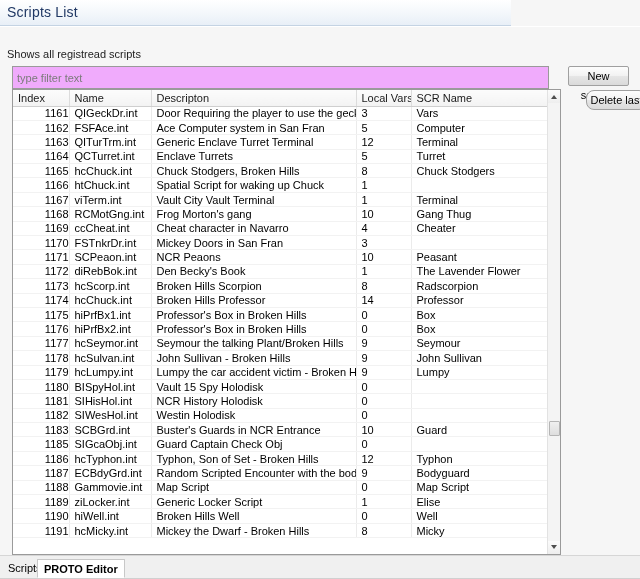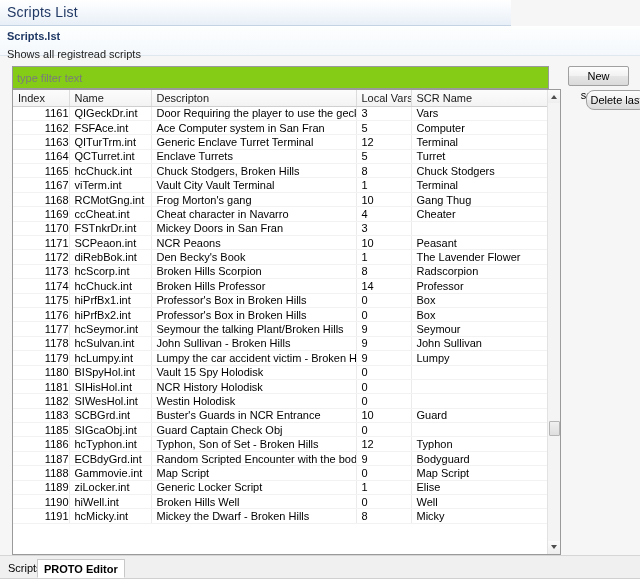--- a/index.html
+++ b/index.html
@@ -30,21 +30,21 @@
   }
   .form-head{position:absolute;left:0;top:0;width:640px;height:28px;
     background:linear-gradient(to bottom,#fdfefe 0%,#f4f8fc 100%);
     border-bottom:1px solid #dfe7ef;}
   .form-title{position:absolute;left:7px;top:3px;font-size:11px;font-weight:bold;color:#1f3864;}
   .form-sub{position:absolute;left:7px;top:21px;font-size:11px;color:#222;}
 
   
   .filter{
     position:absolute;left:12px;top:66px;width:537px;height:23px;
-    background:#84cc16;border:1px solid #9a9a9a;
+    background:#f0abfc;border:1px solid #9a9a9a;
     box-sizing:border-box;
   }
   .filter input{
     width:100%;height:100%;border:0;outline:0;background:transparent;
     font-family:"Liberation Sans",sans-serif;font-size:11px;color:#555;
     padding:0 0 0 4px;box-sizing:border-box;
   }
   .filter input::placeholder{color:#7b7b7b;opacity:1;}
 
   
@@ -140,23 +140,20 @@
 </head>
 <body>
 
 <div id="app">
 
   <div class="titlebar">
     <div class="title">Scripts List</div>
   </div>
 
   <div class="formarea">
-    <div class="form-head">
-      <div class="form-title">Scripts.lst</div>
-    </div>
     <div class="form-sub">Shows all registread scripts</div>
   </div>
 
   <div class="filter">
     <input type="text" placeholder="type filter text" style="">
   </div>
 
   <button class="btn" id="btn-new">New script...</button>
   <button class="btn" id="btn-del">Delete last</button>
 
@@ -208,20 +205,27 @@
             <td>Turret</td>
           </tr>
           <tr>
             <td class="idx">1165</td>
             <td>hcChuck.int</td>
             <td>Chuck Stodgers, Broken Hills</td>
             <td>8</td>
             <td>Chuck Stodgers</td>
           </tr>
           <tr>
+            <td class="idx">1166</td>
+            <td>htChuck.int</td>
+            <td>Spatial Script for waking up Chuck</td>
+            <td>1</td>
+            <td></td>
+          </tr>
+          <tr>
             <td class="idx">1167</td>
             <td>viTerm.int</td>
             <td>Vault City Vault Terminal</td>
             <td>1</td>
             <td>Terminal</td>
           </tr>
           <tr>
             <td class="idx">1168</td>
             <td>RCMotGng.int</td>
             <td>Frog Morton's gang</td>

